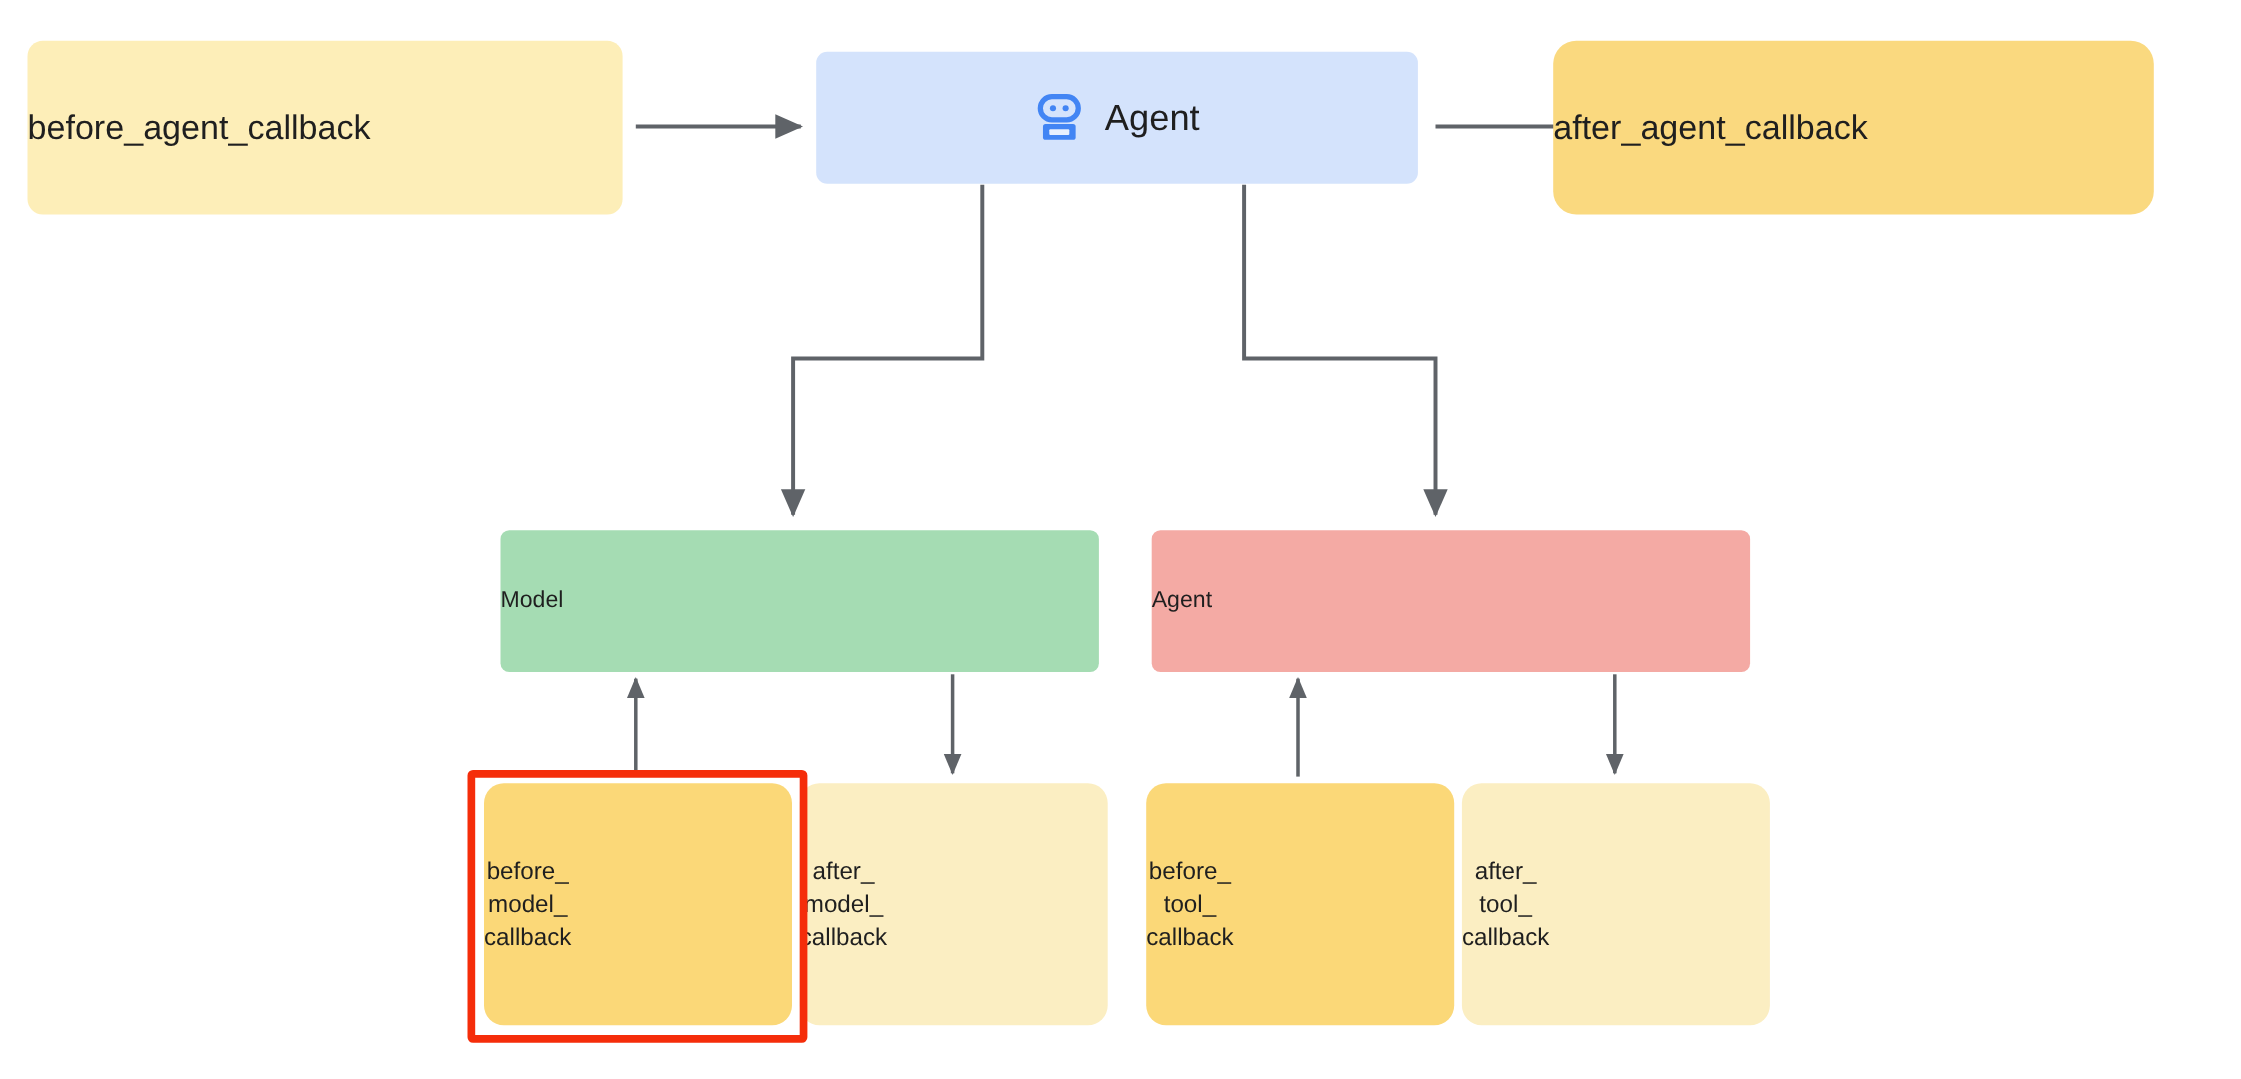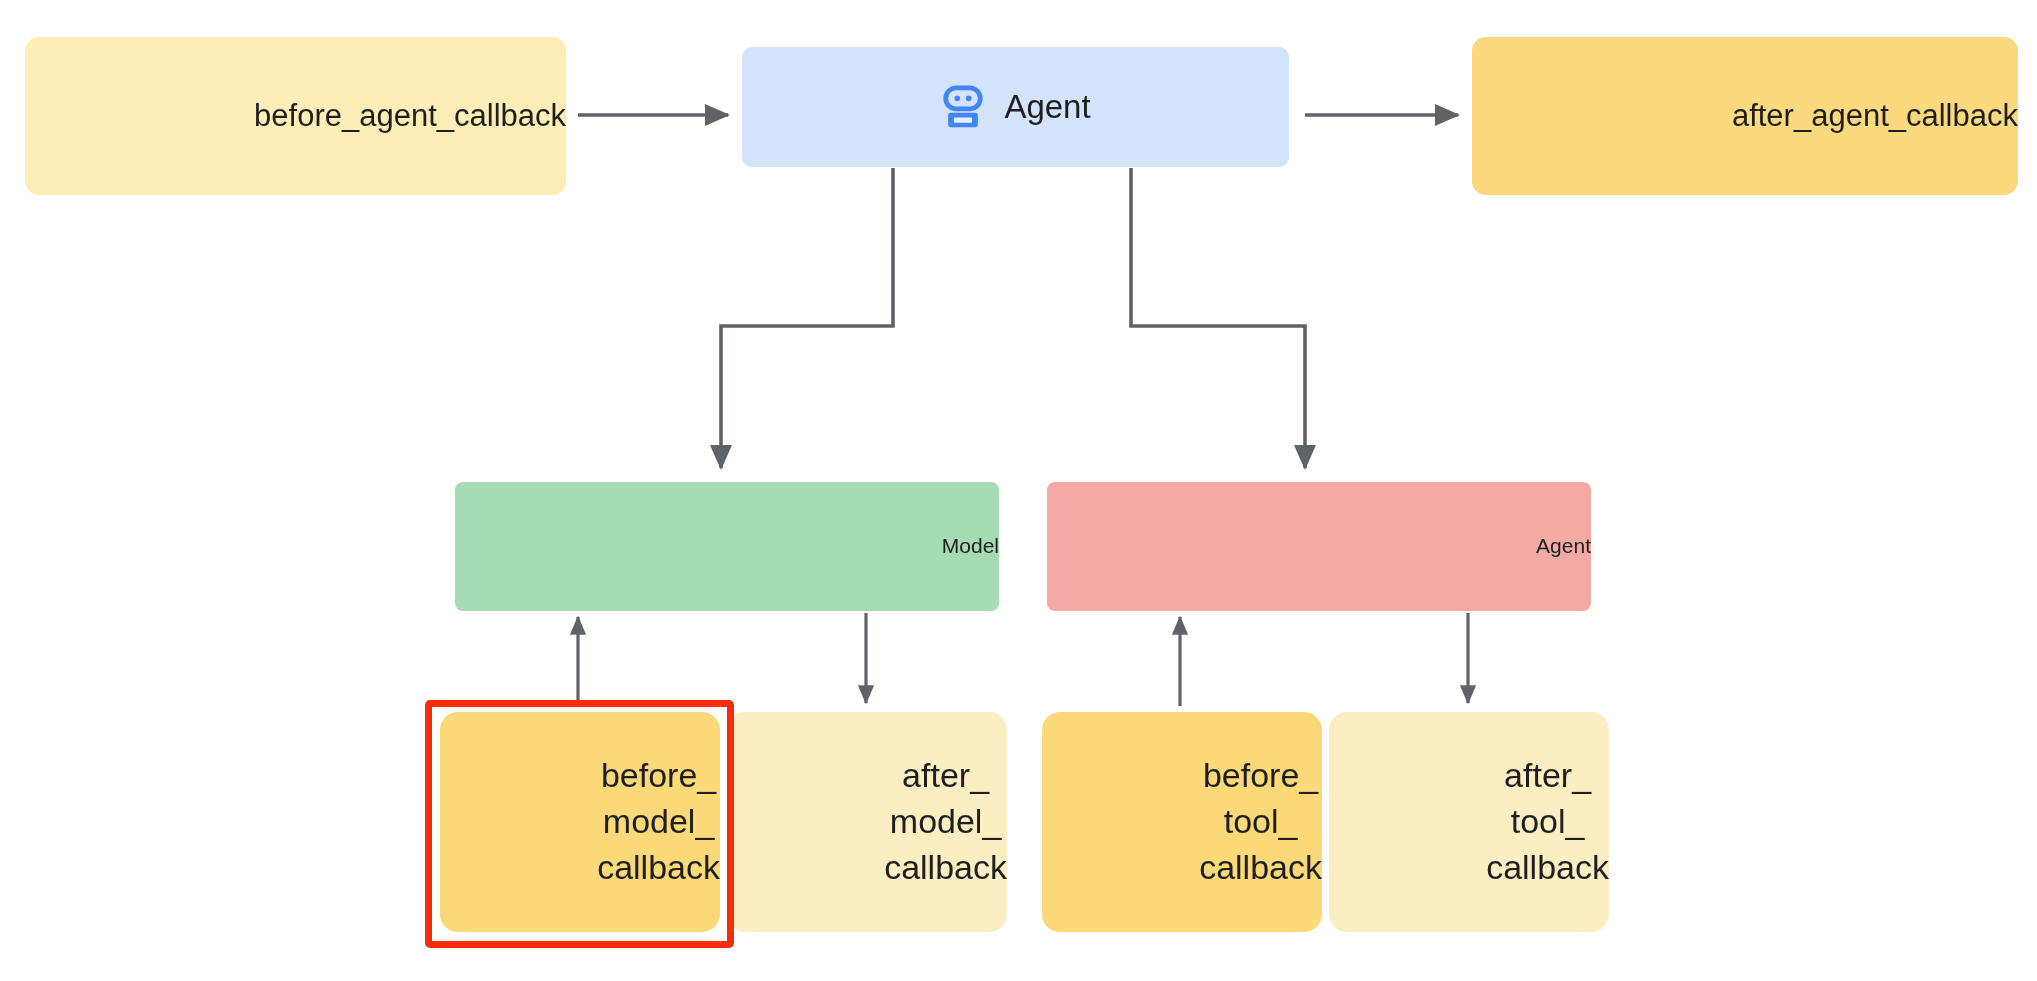--- a/index.html
+++ b/index.html
@@ -24,39 +24,40 @@
     top: 0;
     width: 2037px;
     height: 981px;
     pointer-events: none;
   }
   .node {
     position: absolute;
     box-sizing: border-box;
     display: flex;
     align-items: center;
-    justify-content: flex-end;
+    justify-content: flex-start;
     text-align: center;
     color: #1f1f1f;
     line-height: 1.35;
     white-space: pre-line;
   }
 
   
   .node.agent-cb {
     border-radius: 14px;
     font-size: 31px;
   }
   #node-before-agent-callback {
     left: 25px; top: 37px; width: 541px; height: 158px;
     background: #fdeeb8;
   }
   #node-after-agent-callback {
-    left: 1472px; top: 37px; width: 546px; height: 158px;
+    left: 1412px; top: 37px; width: 546px; height: 158px;
     background: #fad97f;
+    border-radius: 21px;
   }
 
   
   #node-agent {
     left: 742px; top: 47px; width: 547px; height: 120px;
     background: #d4e3fc;
     border-radius: 10px;
     display: flex;
     flex-direction: row;
     align-items: center;
@@ -84,21 +85,21 @@
     background: #a5dcb3;
   }
   #node-tools {
     left: 1047px; top: 482px; width: 544px; height: 129px;
     background: #f4aaa4;
   }
 
   
   .node.leaf-cb {
     border-radius: 18px;
-    font-size: 34px;
+    font-size: 22px;
     width: 280px;
     height: 220px;
     top: 712px;
   }
   #node-before-model-callback { left: 440px;  background: #fbd878; }
   #node-after-model-callback  { left: 727px;  background: #fbeec2; }
   #node-before-tool-callback  { left: 1042px; background: #fbd878; }
   #node-after-tool-callback   { left: 1329px; background: #fbeec2; }
 
   

